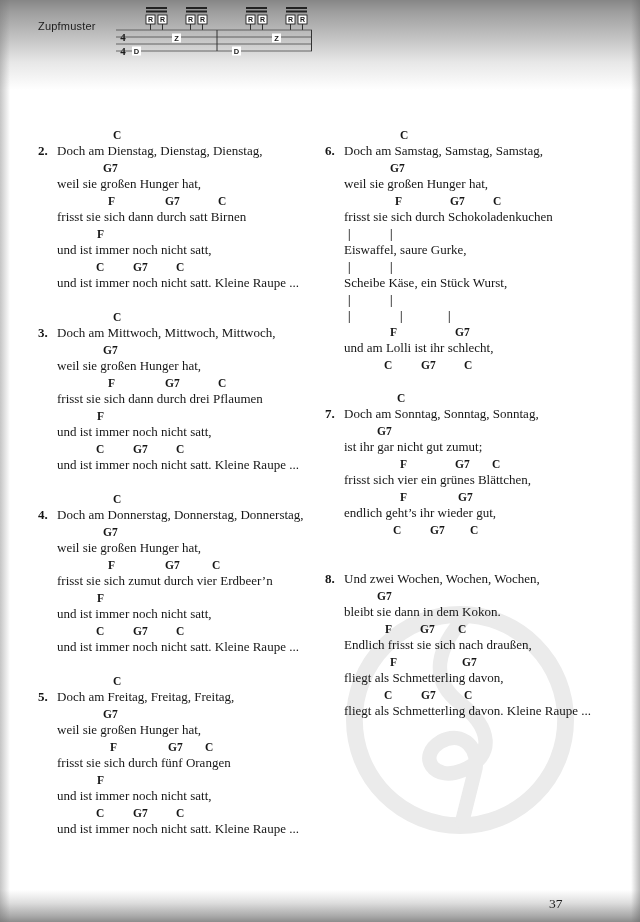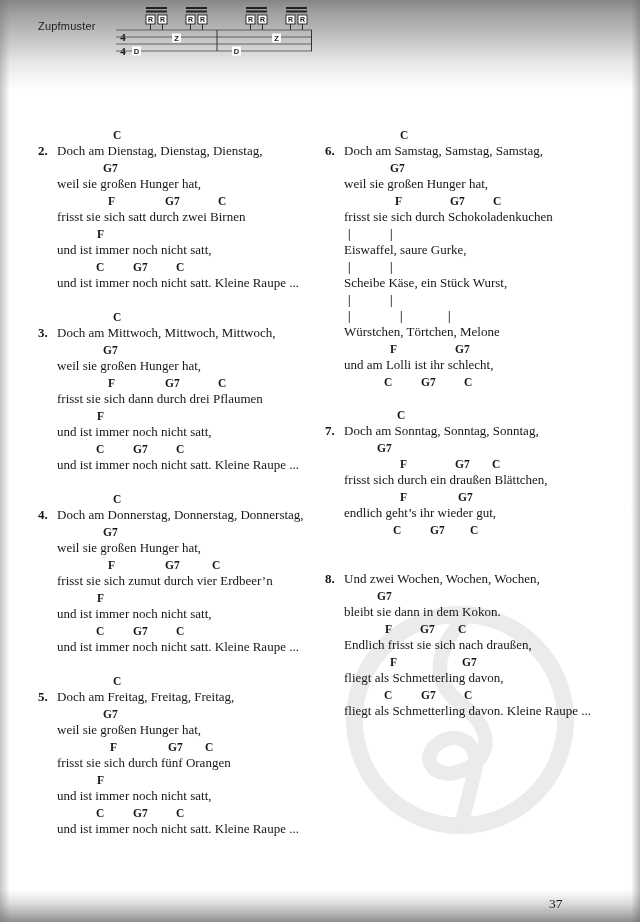--- a/index.html
+++ b/index.html
@@ -169,21 +169,21 @@
         <div class="lyric"><span class="vnum">2.</span>Doch am Dienstag, Dienstag, Dienstag,</div>
         <div class="chordrow">
           <span class="chord" style="left: 46px;">G7</span>
         </div>
         <div class="lyric">weil sie großen Hunger hat,</div>
         <div class="chordrow">
           <span class="chord" style="left: 51px;">F</span>
           <span class="chord" style="left: 108px;">G7</span>
           <span class="chord" style="left: 161px;">C</span>
         </div>
-        <div class="lyric">frisst sie sich satt durch zwei Birnen</div>
+        <div class="lyric">frisst sie sich dann durch satt Birnen</div>
         <div class="chordrow">
           <span class="chord" style="left: 40px;">F</span>
         </div>
         <div class="lyric">und ist immer noch nicht satt,</div>
         <div class="chordrow">
           <span class="chord" style="left: 39px;">C</span>
           <span class="chord" style="left: 76px;">G7</span>
           <span class="chord" style="left: 119px;">C</span>
         </div>
         <div class="lyric">und ist immer noch nicht satt. Kleine Raupe ...</div>
@@ -295,46 +295,46 @@
         <div class="lyric">Scheibe Käse, ein Stück Wurst,</div>
         <div class="chordrow">
           <span class="chord" style="left: 4px;">|</span>
           <span class="chord" style="left: 46px;">|</span>
         </div>
         <div class="chordrow">
           <span class="chord" style="left: 4px;">|</span>
           <span class="chord" style="left: 56px;">|</span>
           <span class="chord" style="left: 104px;">|</span>
         </div>
-        <div class="lyric">Würstchen, Törtchen, Melone</div>
         <div class="chordrow">
           <span class="chord" style="left: 46px;">F</span>
           <span class="chord" style="left: 111px;">G7</span>
         </div>
         <div class="lyric">und am Lolli ist ihr schlecht,</div>
         <div class="chordrow">
           <span class="chord" style="left: 40px;">C</span>
           <span class="chord" style="left: 77px;">G7</span>
           <span class="chord" style="left: 120px;">C</span>
         </div>
       </div>
       <div class="verse">
         <div class="chordrow">
           <span class="chord" style="left: 53px;">C</span>
         </div>
         <div class="lyric"><span class="vnum">7.</span>Doch am Sonntag, Sonntag, Sonntag,</div>
         <div class="chordrow">
           <span class="chord" style="left: 33px;">G7</span>
         </div>
+        <div class="lyric">ist ihr gar nicht gut zumut;</div>
         <div class="chordrow">
           <span class="chord" style="left: 56px;">F</span>
           <span class="chord" style="left: 111px;">G7</span>
           <span class="chord" style="left: 148px;">C</span>
         </div>
-        <div class="lyric">frisst sich durch ein draußen Blättchen,</div>
+        <div class="lyric">frisst sich vier ein grünes Blättchen,</div>
         <div class="chordrow">
           <span class="chord" style="left: 56px;">F</span>
           <span class="chord" style="left: 114px;">G7</span>
         </div>
         <div class="lyric">endlich geht’s ihr wieder gut,</div>
         <div class="chordrow">
           <span class="chord" style="left: 49px;">C</span>
           <span class="chord" style="left: 86px;">G7</span>
           <span class="chord" style="left: 126px;">C</span>
         </div>

